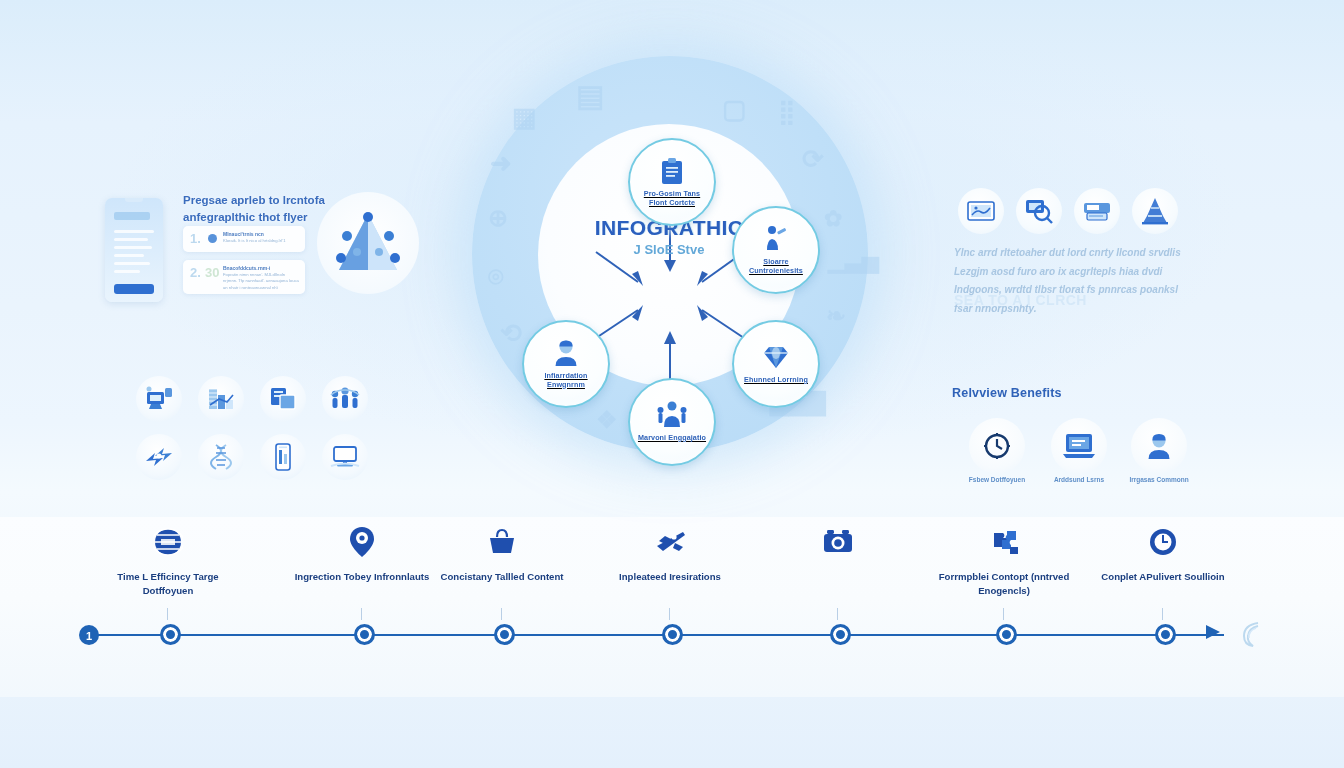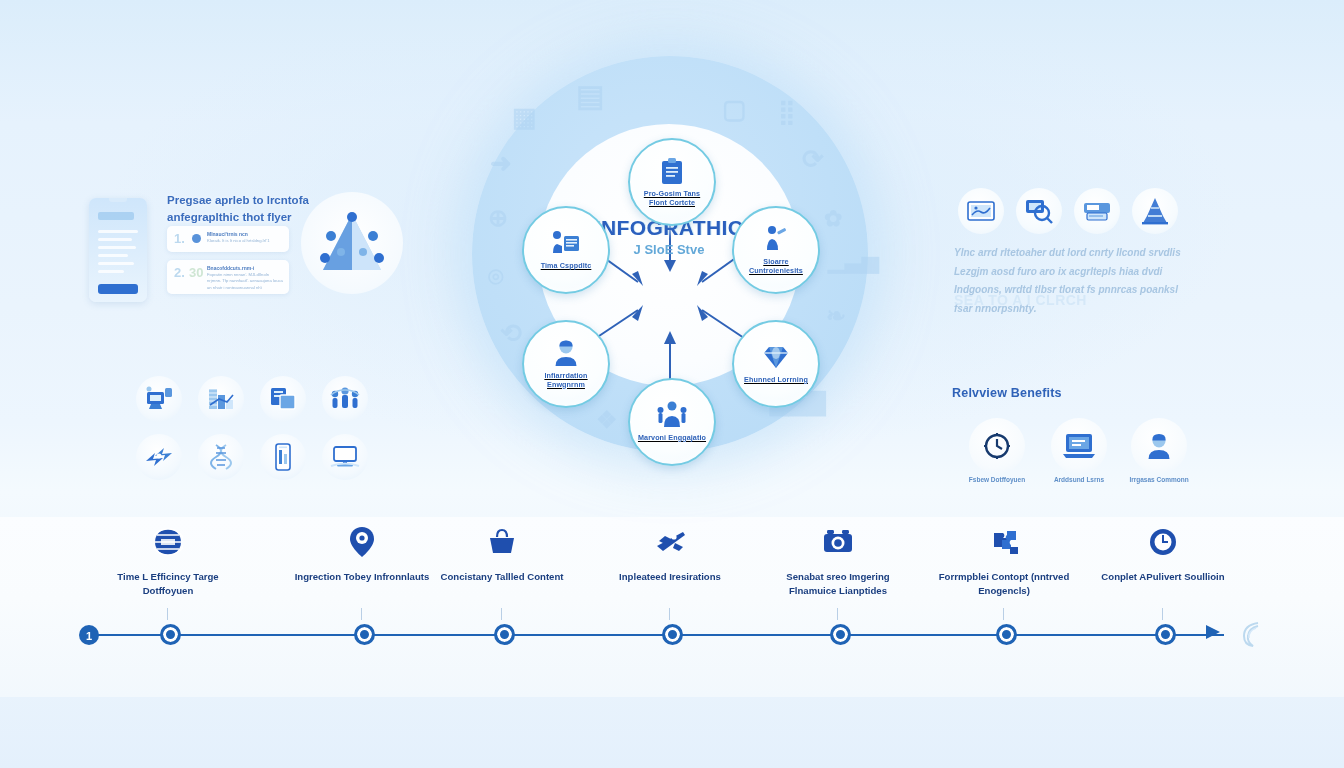--- a/index.html
+++ b/index.html
@@ -55,21 +55,21 @@
   }
   .n-top{left:168px;top:100px;}
   .n-tl{left:62px;top:168px;}
   .n-tr{left:272px;top:168px;}
   .n-bl{left:62px;top:282px;}
   .n-br{left:272px;top:282px;}
   .n-bot{left:168px;top:340px;}
   .arrow{position:absolute;stroke:#2f62b8;stroke-width:2;fill:none;}
 
   
-  .lp{position:absolute;left:85px;top:186px;width:320px;height:126px;}
+  .lp{position:absolute;left:101px;top:186px;width:320px;height:126px;}
   .phone{
     position:absolute;left:4px;top:12px;width:58px;height:104px;border-radius:7px;
     background:linear-gradient(180deg,#cfe6fb 0%,#e9f4fd 100%);
     box-shadow:0 2px 7px rgba(90,140,190,.18);overflow:hidden;
   }
   .phone-clip{position:absolute;left:20px;top:-4px;width:18px;height:8px;border-radius:3px;background:#d9ebfb;}
   .phone-hd{position:absolute;left:9px;top:14px;width:36px;height:8px;border-radius:2px;background:#9ec9ef;opacity:.75;}
   .phone-ln{position:absolute;left:9px;height:3px;border-radius:2px;background:#ffffff;opacity:.8;}
   .phone-btn{position:absolute;left:9px;bottom:8px;width:40px;height:10px;border-radius:3px;background:#2f6fd0;}
   .lp-title{
@@ -182,33 +182,20 @@
             <rect x="3" y="4" width="20" height="23" rx="2" fill="#2f6fd0"></rect>
             <rect x="9" y="1" width="8" height="5" rx="1.5" fill="#6ba6e5"></rect>
             <rect x="7" y="10" width="12" height="1.8" fill="#dfeefb"></rect>
             <rect x="7" y="14" width="12" height="1.8" fill="#dfeefb"></rect>
             <rect x="7" y="18" width="9" height="1.8" fill="#dfeefb"></rect>
           </svg>
       </div>
       <div class="nlab">Pro-Gosim Tans Flont Cortcte</div>
     </div>
 
-    <div class="node n-tl">
-      <div class="nicon">
-        <svg width="32" height="26" viewBox="0 0 32 26">
-            <circle cx="7" cy="5" r="4" fill="#2f6fd0"></circle>
-            <path d="M3 23 q0-8 4-9 l5 2 v7 z" fill="#2f6fd0"></path>
-            <rect x="14" y="6" width="15" height="15" rx="1.5" fill="#3b7fd4"></rect>
-            <rect x="16" y="9" width="11" height="1.6" fill="#e4f1fc"></rect>
-            <rect x="16" y="12" width="11" height="1.6" fill="#e4f1fc"></rect>
-            <rect x="16" y="15" width="8" height="1.6" fill="#e4f1fc"></rect>
-          </svg>
-      </div>
-      <div class="nlab">Tima Csppdltc</div>
-    </div>
 
     <div class="node n-tr">
       <div class="nicon">
         <svg width="26" height="28" viewBox="0 0 26 28">
             <circle cx="9" cy="5" r="4" fill="#2f6fd0"></circle>
             <path d="M4 25 q0-10 5-11 q6 1 6 11 z" fill="#2f6fd0"></path>
             <rect x="14" y="7" width="9" height="3" rx="1" transform="rotate(-28 14 7)" fill="#6ba6e5"></rect>
           </svg>
       </div>
       <div class="nlab">Sioarre Cuntroieniesits</div>
@@ -511,21 +498,20 @@
     <div class="tl-item" style="left:763px;">
       <div class="tl-icon">
         <svg width="32" height="26" viewBox="0 0 32 26">
             <rect x="5" y="1" width="7" height="4" rx="1.4" fill="#1f4fae"></rect>
             <rect x="20" y="1" width="7" height="4" rx="1.4" fill="#1f4fae"></rect>
             <rect x="2" y="5" width="28" height="18" rx="3" fill="#1f4fae"></rect>
             <circle cx="16" cy="14" r="6.5" fill="#ffffff"></circle>
             <circle cx="16" cy="14" r="3.8" fill="#1f4fae"></circle>
           </svg>
       </div>
-      <div class="tl-lab">Senabat sreo Imgering Flnamuice Lianptides</div>
       <div class="tl-stem"></div>
       <div class="tl-node"></div>
     </div>
 
     <div class="tl-item" style="left:929px;">
       <div class="tl-icon">
         <svg width="32" height="30" viewBox="0 0 32 30">
             <path d="M6 6 h9 a3 3 0 0 1 0 5 h4 v9 h-13 z" fill="#1f4fae"></path>
             <path d="M19 4 h9 v9 h-5 a3 3 0 0 0 0 5 v4 h-9 v-9 h5 a3 3 0 0 1 0-5 z" fill="#2f6fd0"></path>
             <path d="M22 20 h8 v7 h-8 z" fill="#1f4fae"></path>

